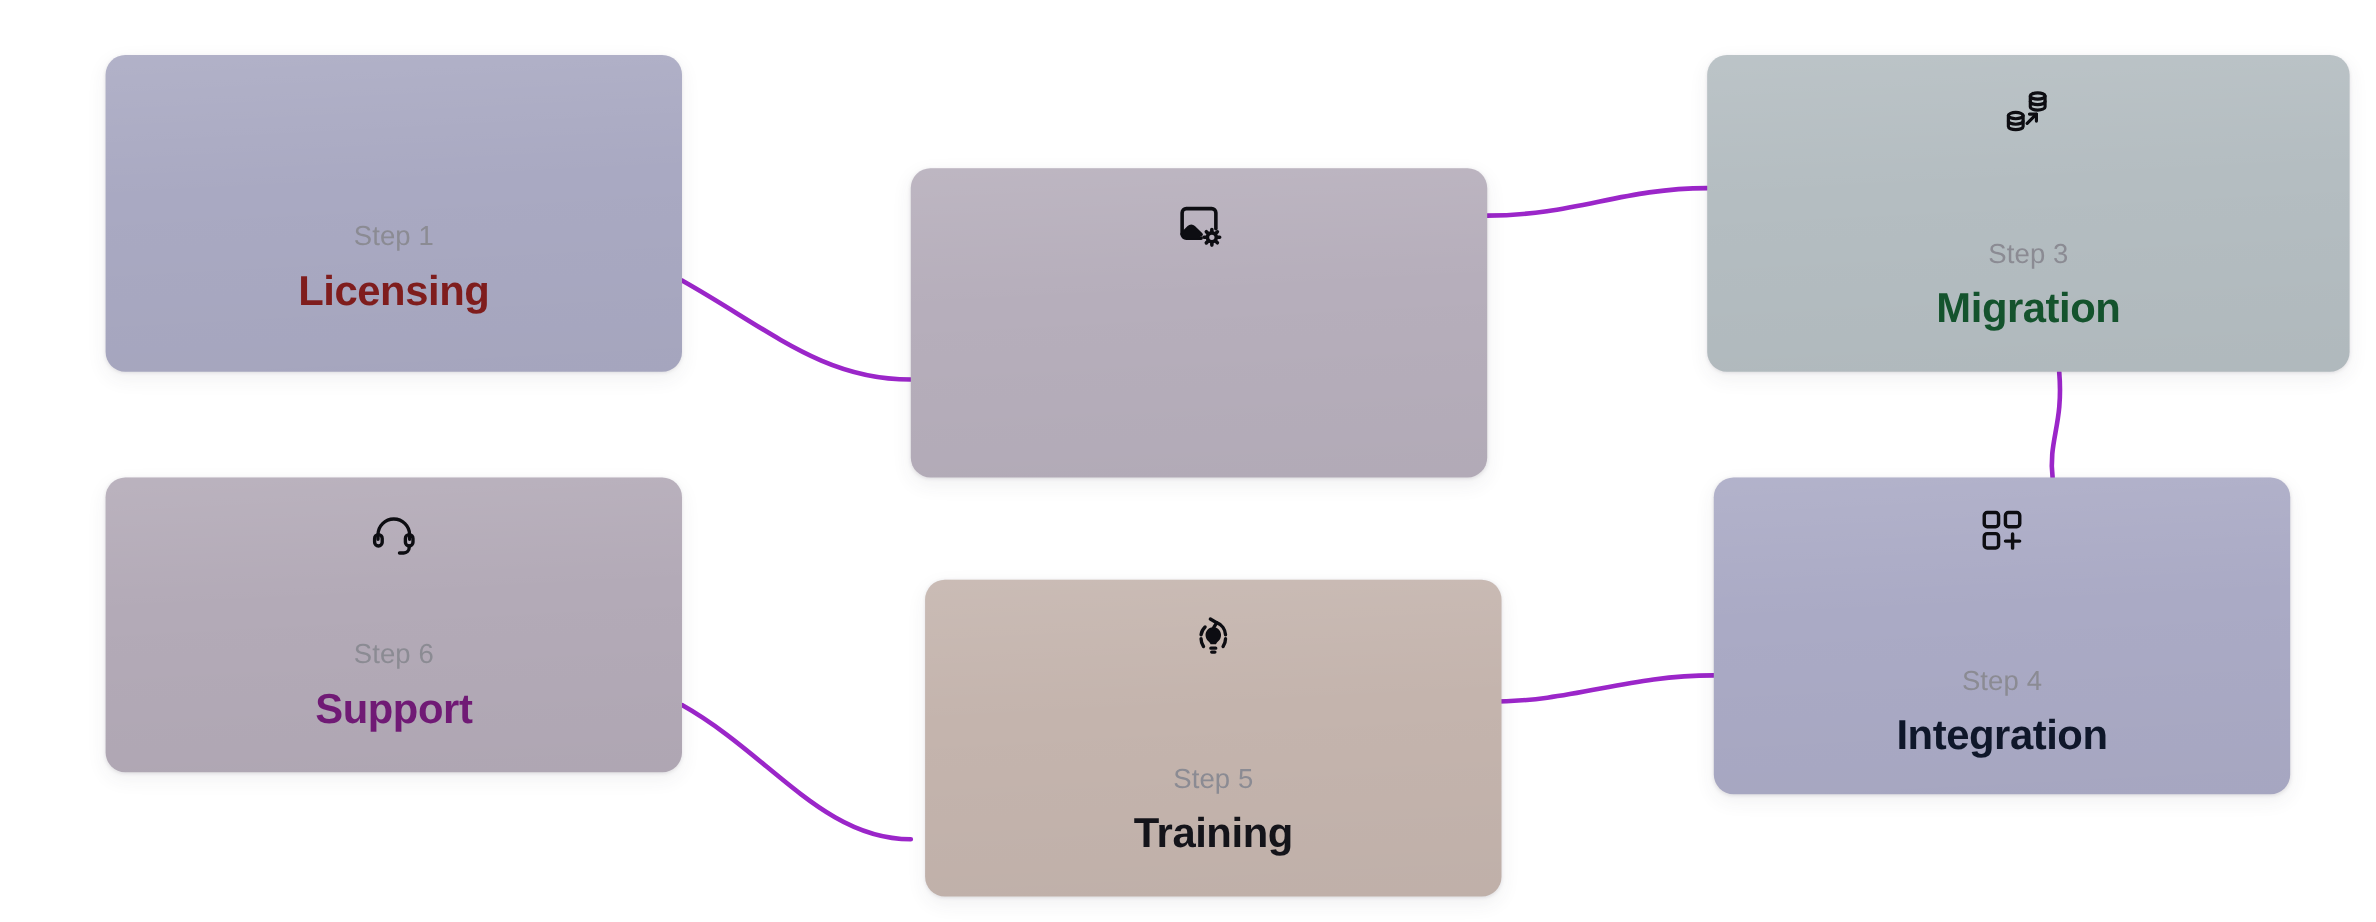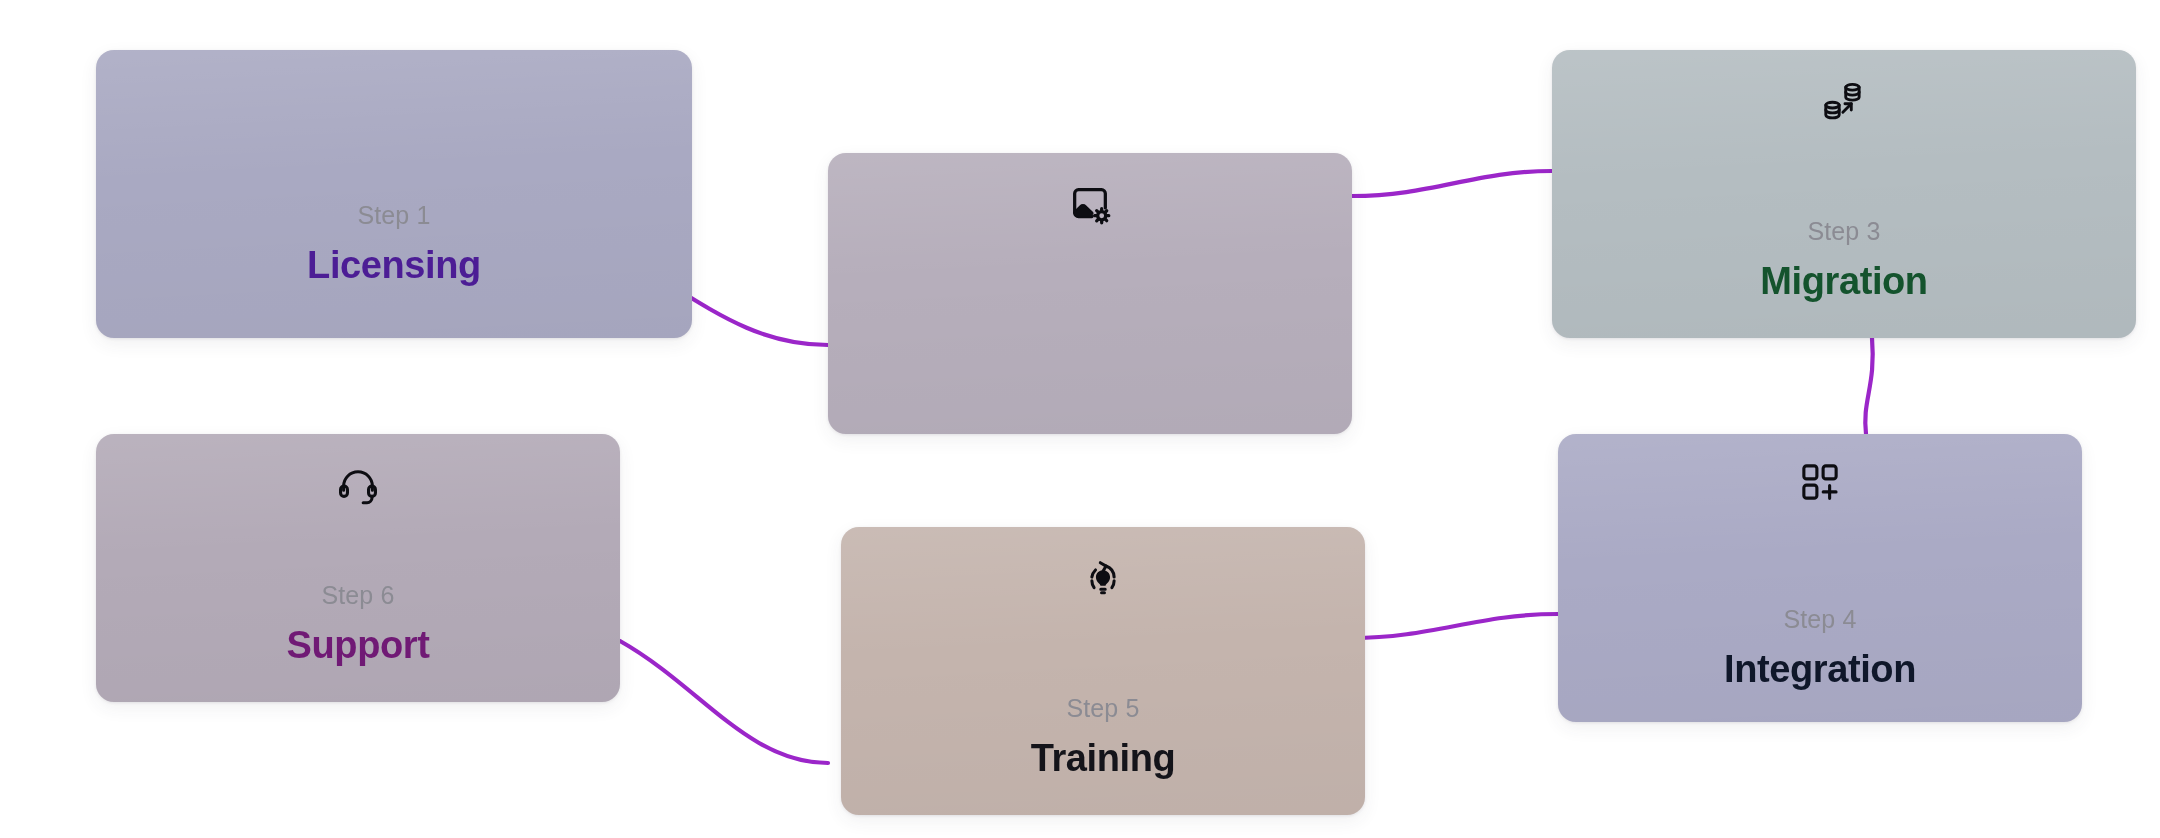--- a/index.html
+++ b/index.html
@@ -95,21 +95,21 @@
 
   .step-title {
     font-size: 38px;
     font-weight: 700;
     letter-spacing: -0.4px;
     color: #14141a;
     line-height: 1.15;
   }
 
   
-  #card-step-1 { left: 96px;  top: 50px;  width: 596px; height: 288px; background: #a9a9c2; }
+  #card-step-1 { left: 96px;  top: 50px;  width: 524px; height: 288px; background: #a9a9c2; }
   #card-step-2 { left: 828px; top: 153px; width: 524px; height: 281px; background: #b6aebb; }
   #card-step-3 { left: 1552px;top: 50px;  width: 584px; height: 288px; background: #b4bdc1; }
   #card-step-4 { left: 1558px;top: 434px; width: 524px; height: 288px; background: #aaaac5; gap: 43px; }
   #card-step-5 { left: 828px; top: 527px; width: 524px; height: 288px; background: #c4b4ad; margin-left: 13px; }
   #card-step-6 { left: 96px;  top: 434px; width: 524px; height: 268px; background: #b3aab7; }
 
   
   #card-step-1 .card-text { margin-top: auto; padding-bottom: 16px; }
   #card-step-6 .card-icon { margin-bottom: 14px; }
 </style>
@@ -123,21 +123,21 @@
     <path class="connector-path" d="M 1352 196 C 1432 196, 1474 171, 1552 171" stroke="#9b26c9"></path>
     <path class="connector-path" d="M 1872 338 C 1876 386, 1862 400, 1866 434" stroke="#9b26c9"></path>
     <path class="connector-path" d="M 1558 614 C 1478 614, 1432 638, 1352 638" stroke="#9b26c9"></path>
     <path class="connector-path" d="M 620 641 C 700 686, 748 763, 828 763" stroke="#9b26c9"></path>
   </svg>
 
   <div class="step-card" id="card-step-1" style="background: rgb(169, 169, 194);">
     <div class="card-icon is-empty"></div>
     <div class="card-text">
       <div class="step-eyebrow" style="color: rgb(139, 139, 147);">Step 1</div>
-      <div class="step-title" style="color: #4c1d95;">Licensing</div>
+      <div class="step-title" style="color: #7f1d1d;">Licensing</div>
     </div>
   </div>
 
   <div class="step-card" id="card-step-2" style="background: rgb(182, 174, 187);">
     <div class="card-icon">
       <svg width="46" height="46" viewBox="0 0 24 24" fill="none" stroke="#0d0d12" stroke-width="1.7" stroke-linecap="round" stroke-linejoin="round">
         <path d="M20 13.5V6a2 2 0 0 0-2-2H6a2 2 0 0 0-2 2v10a2 2 0 0 0 2 2h7"></path>
         <path d="M4 16l3.2-3.2a1.6 1.6 0 0 1 2.26 0L13 16.3" fill="#0d0d12"></path>
         <path d="M4 17.6V16l3.2-3.2a1.6 1.6 0 0 1 2.26 0L12.6 16.2V18H6a2 2 0 0 1-2-2z" fill="#0d0d12" stroke="none"></path>
         <circle cx="18.1" cy="17.6" r="2.1"></circle>

